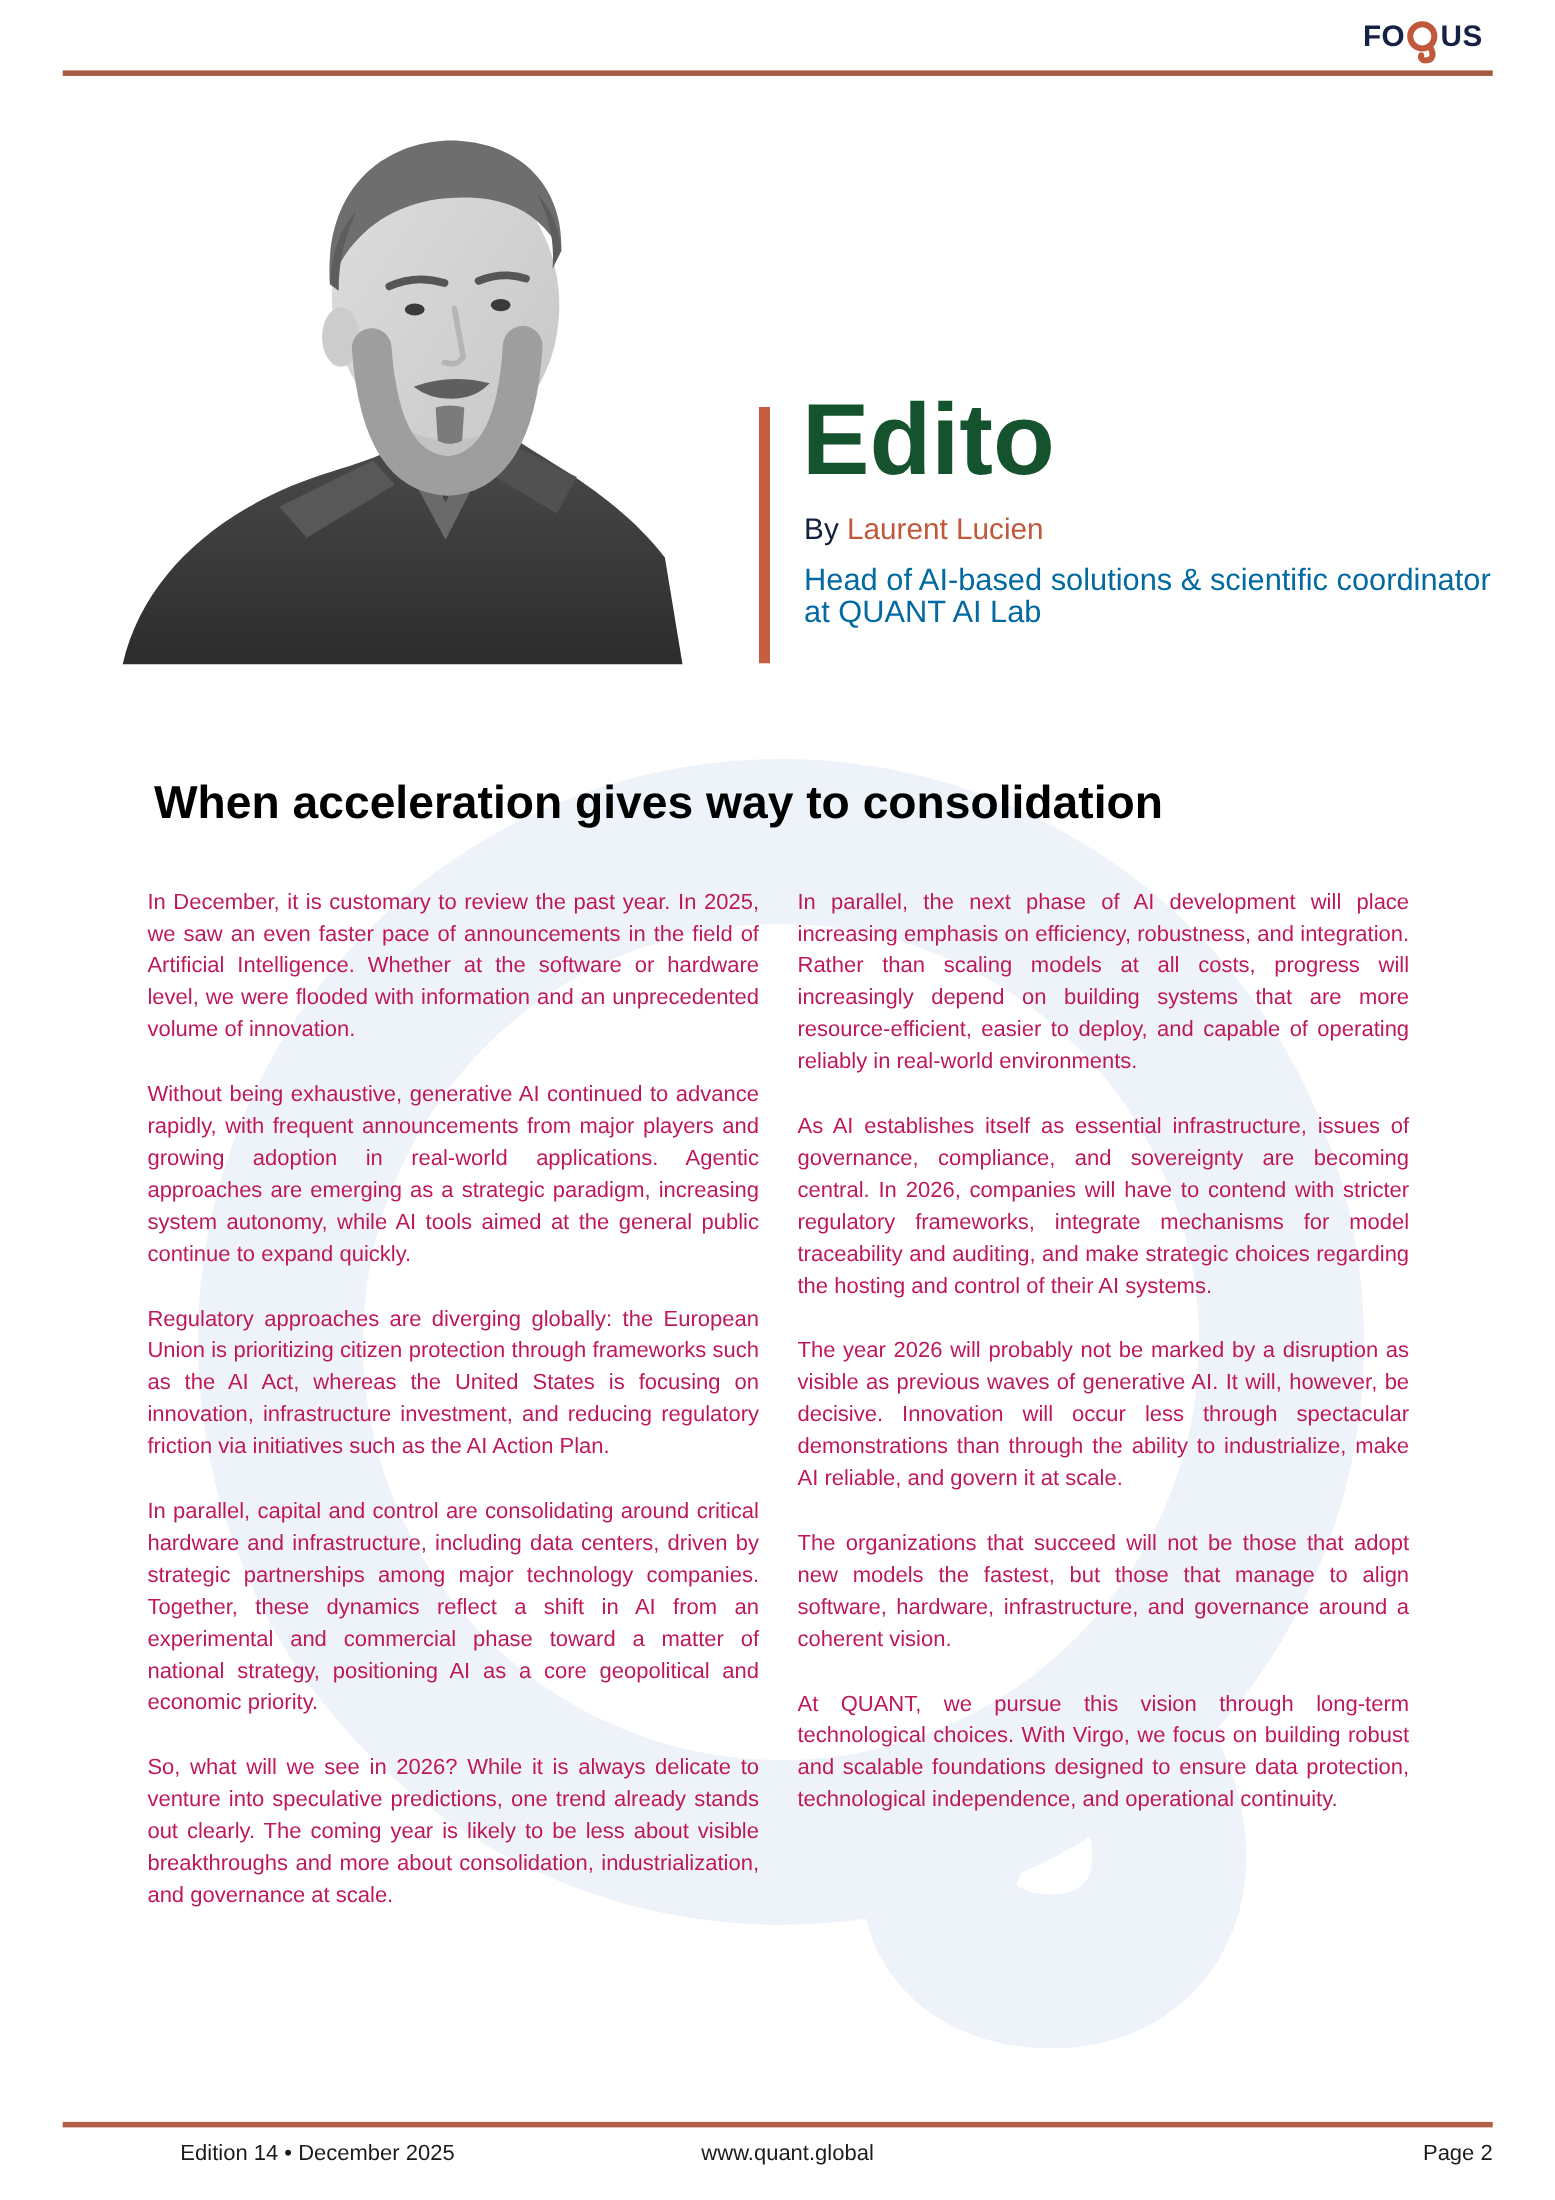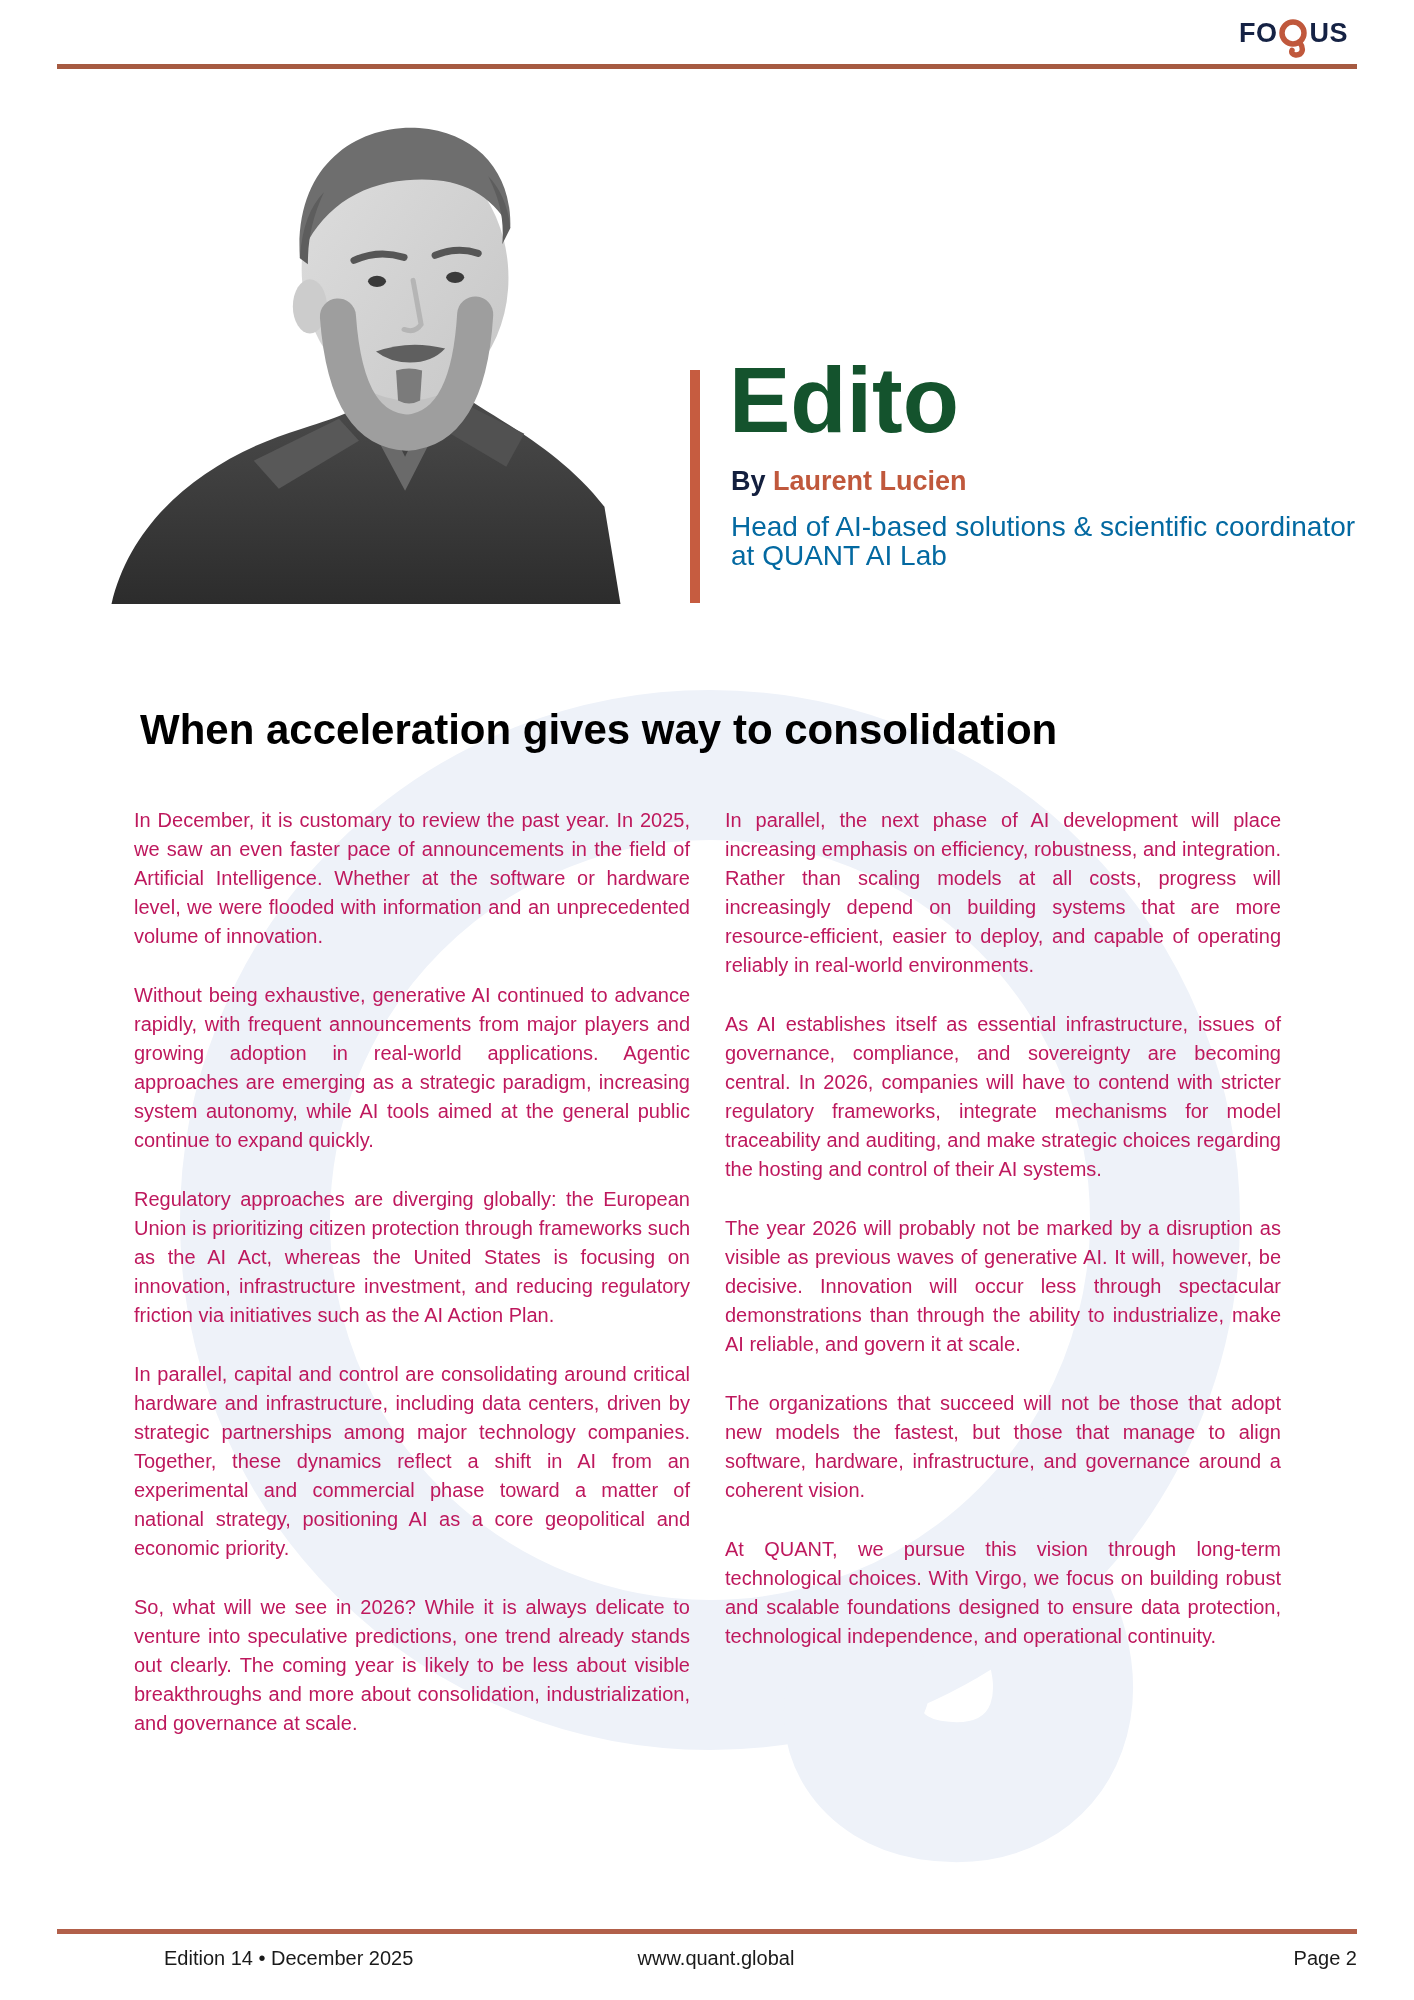--- a/index.html
+++ b/index.html
@@ -15,21 +15,21 @@
   .top-rule { position:absolute; left:57px; right:57px; top:64px; height:5px; background:#a65a41; z-index:2; }
   .logo { position:absolute; top:18px; right:66px; display:flex; align-items:flex-start; z-index:2;
           font-weight:bold; font-size:27px; color:#152244; letter-spacing:0.5px; }
   .logo .q-wrap { width:30px; height:40px; margin:0 1px; }
   
   .portrait { position:absolute; left:103px; top:88px; width:537px; height:516px; z-index:1; }
   .portrait svg { width:100%; height:100%; display:block; }
   
   .edito-bar { position:absolute; left:690px; top:370px; width:10px; height:233px; background:#c65c40; z-index:2; }
   .edito-title { position:absolute; left:729px; top:352px; font-size:92px; line-height:96px; font-weight:bold; color:#14532d; z-index:2; }
-  .byline { position:absolute; left:731px; top:466px; font-size:27px; font-weight:bold; z-index:2; }
+  .byline { position:absolute; left:731px; top:466px; font-size:27px; font-weight:normal; z-index:2; }
   .byline .by { color:#131f3e; }
   .byline .author { color:#c0583c; }
   .role { position:absolute; left:731px; top:512px; font-size:28px; line-height:29px; color:#0369a1; z-index:2; }
   
   .headline { position:absolute; left:140px; top:706px; width:1140px; font-size:42px; font-weight:bold; color:#000000; z-index:2; }
   .columns { position:absolute; left:134px; top:806px; width:1147px; display:flex; gap:35px; z-index:2; }
   .col { width:556px; }
   .col p { font-size:20px; line-height:29px; color:#be185d; text-align:justify; margin-bottom:30px; }
   
   .footer-rule { position:absolute; left:57px; right:57px; top:1929px; height:5px; background:#b2604a; z-index:2; }

